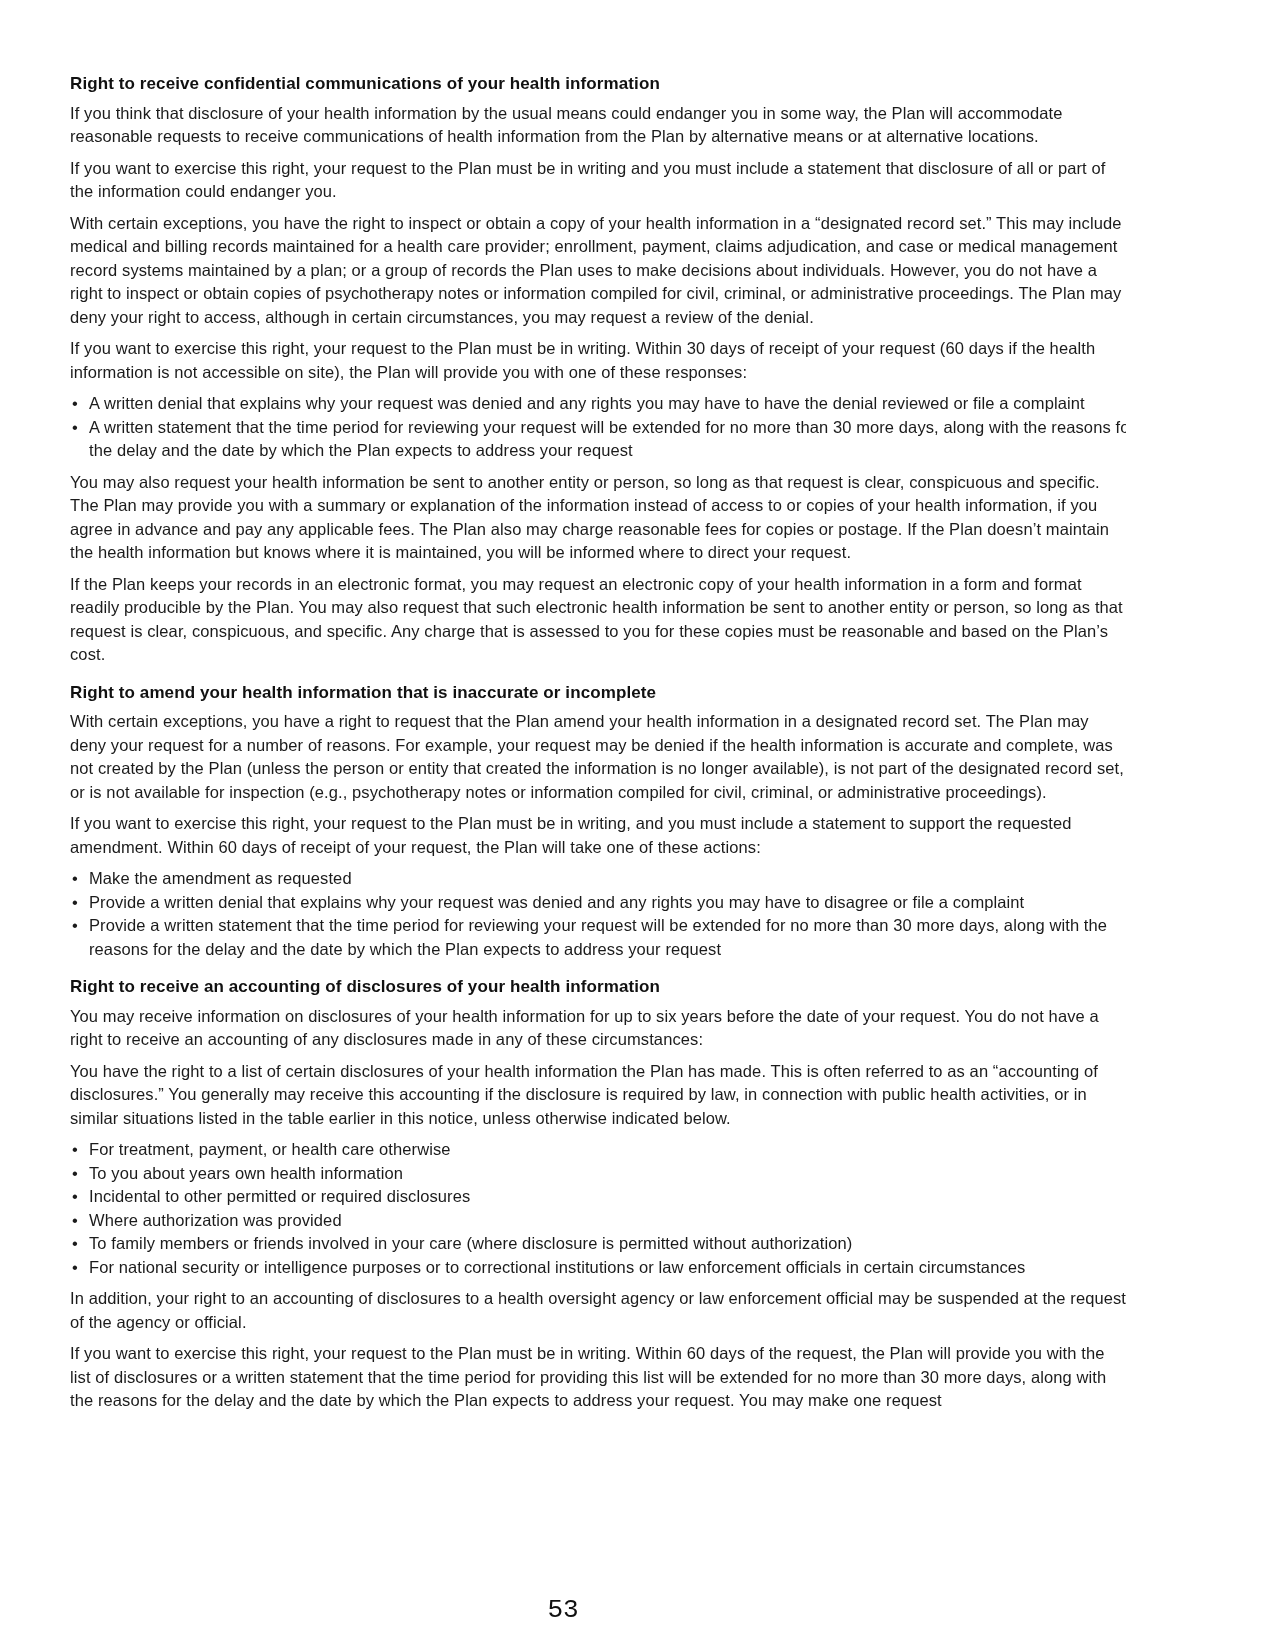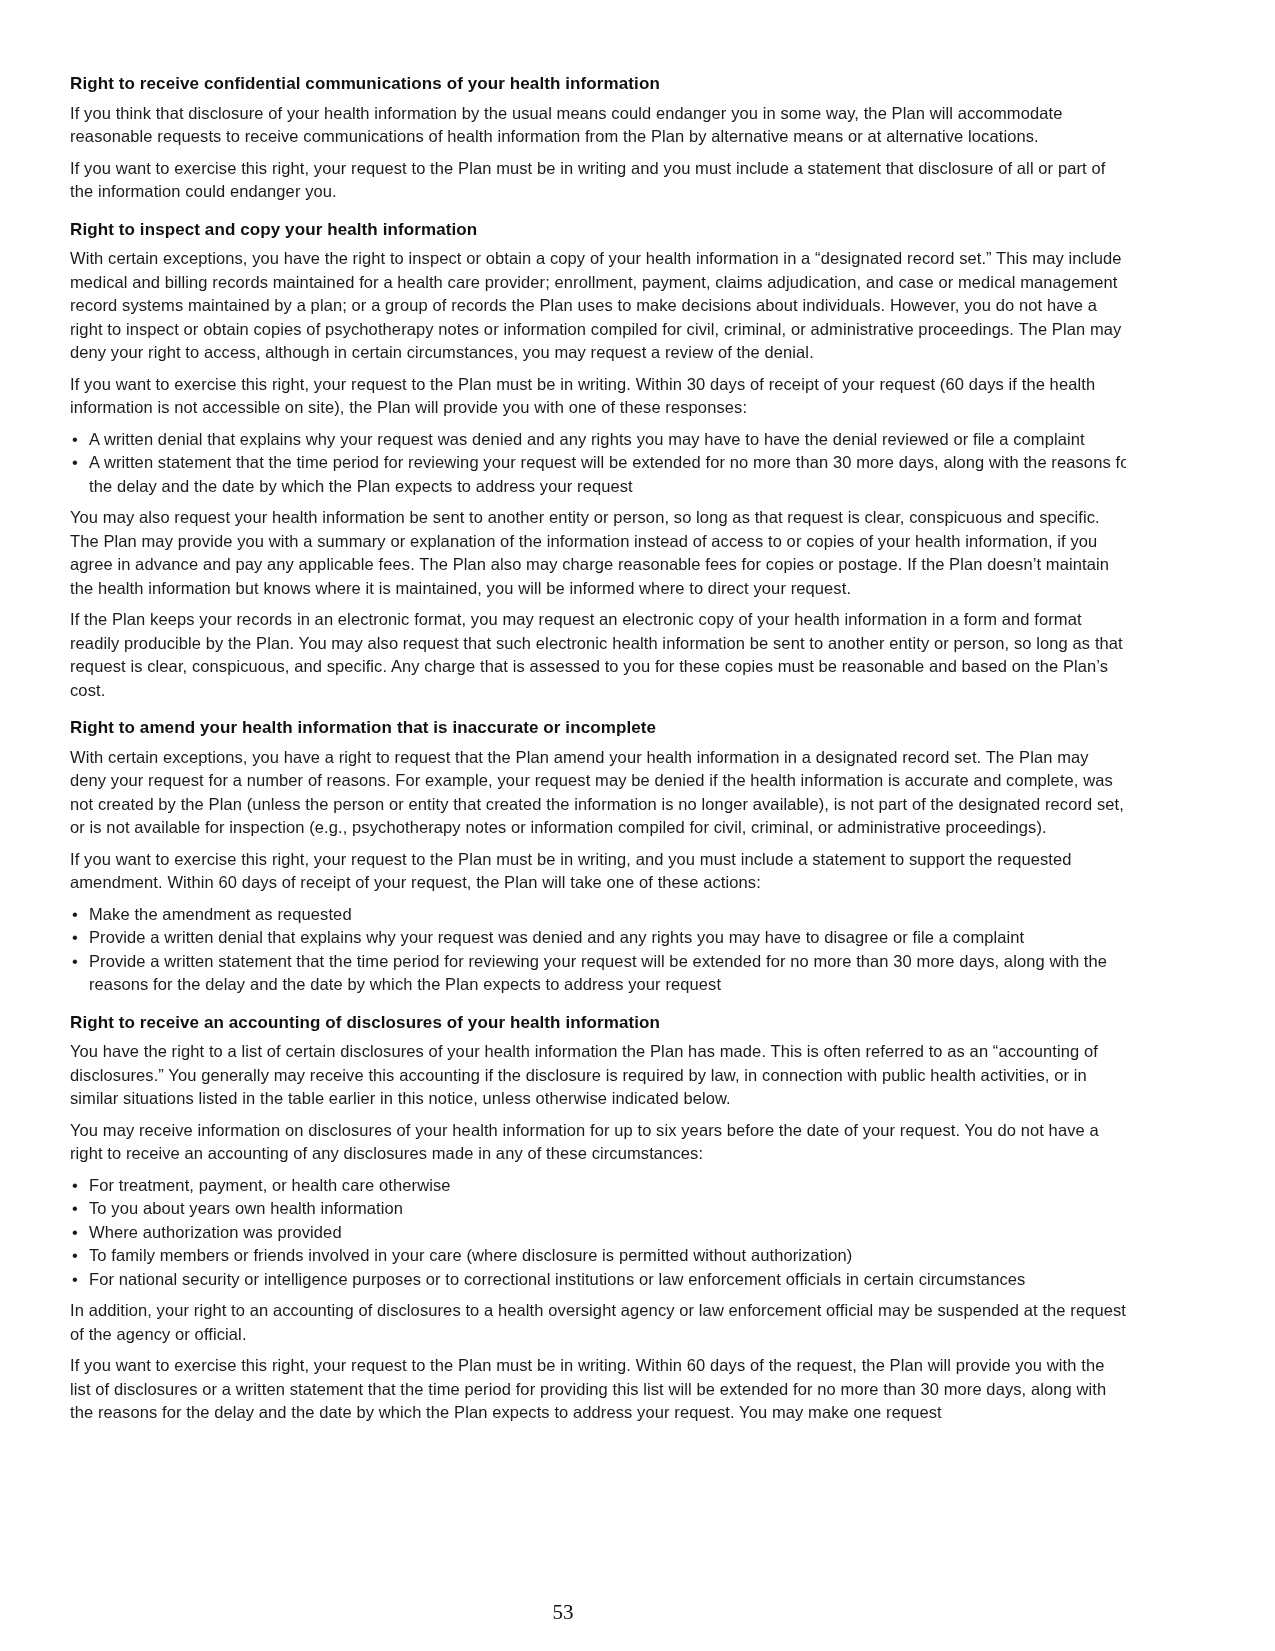--- a/index.html
+++ b/index.html
@@ -55,56 +55,56 @@
     top: 0;
   }
   .page-footer {
     position: absolute;
     left: 0;
     bottom: 26px;
     width: 100%;
     text-align: center;
   }
   .page-number {
-    font-family: Liberation Serif, serif;
-    font-size: 21px;
+    font-family: Liberation Mono, monospace;
+    font-size: 26px;
     color: #111111;
   }
 </style>
 </head>
 <body>
 
 <div class="page">
   <main class="doc-body">
       <h2>Right to receive confidential communications of your health information</h2>
       <p>If you think that disclosure of your health information by the usual means could endanger you in some way, the Plan will accommodate reasonable requests to receive communications of health information from the Plan by alternative means or at alternative locations.</p>
       <p>If you want to exercise this right, your request to the Plan must be in writing and you must include a statement that disclosure of all or part of the information could endanger you.</p>
-      <h2>Right to inspect and copy your health information</h2>
       <p>With certain exceptions, you have the right to inspect or obtain a copy of your health information in a “designated record set.” This may include medical and billing records maintained for a health care provider; enrollment, payment, claims adjudication, and case or medical management record systems maintained by a plan; or a group of records the Plan uses to make decisions about individuals. However, you do not have a right to inspect or obtain copies of psychotherapy notes or information compiled for civil, criminal, or administrative proceedings. The Plan may deny your right to access, although in certain circumstances, you may request a review of the denial.</p>
       <p>If you want to exercise this right, your request to the Plan must be in writing. Within 30 days of receipt of your request (60 days if the health information is not accessible on site), the Plan will provide you with one of these responses:</p>
       <ul>
         <li>A written denial that explains why your request was denied and any rights you may have to have the denial reviewed or file a complaint</li>
         <li>A written statement that the time period for reviewing your request will be extended for no more than 30 more days, along with the reasons for the delay and the date by which the Plan expects to address your request</li>
       </ul>
       <p>You may also request your health information be sent to another entity or person, so long as that request is clear, conspicuous and specific. The Plan may provide you with a summary or explanation of the information instead of access to or copies of your health information, if you agree in advance and pay any applicable fees. The Plan also may charge reasonable fees for copies or postage. If the Plan doesn’t maintain the health information but knows where it is maintained, you will be informed where to direct your request.</p>
       <p>If the Plan keeps your records in an electronic format, you may request an electronic copy of your health information in a form and format readily producible by the Plan. You may also request that such electronic health information be sent to another entity or person, so long as that request is clear, conspicuous, and specific. Any charge that is assessed to you for these copies must be reasonable and based on the Plan’s cost.</p>
       <h2>Right to amend your health information that is inaccurate or incomplete</h2>
       <p>With certain exceptions, you have a right to request that the Plan amend your health information in a designated record set. The Plan may deny your request for a number of reasons. For example, your request may be denied if the health information is accurate and complete, was not created by the Plan (unless the person or entity that created the information is no longer available), is not part of the designated record set, or is not available for inspection (e.g., psychotherapy notes or information compiled for civil, criminal, or administrative proceedings).</p>
       <p>If you want to exercise this right, your request to the Plan must be in writing, and you must include a statement to support the requested amendment. Within 60 days of receipt of your request, the Plan will take one of these actions:</p>
       <ul>
         <li>Make the amendment as requested</li>
         <li>Provide a written denial that explains why your request was denied and any rights you may have to disagree or file a complaint</li>
         <li>Provide a written statement that the time period for reviewing your request will be extended for no more than 30 more days, along with the reasons for the delay and the date by which the Plan expects to address your request</li>
       </ul>
       <h2>Right to receive an accounting of disclosures of your health information</h2>
+      <p>You may receive information on disclosures of your health information for up to six years before the date of your request. You do not have a right to receive an accounting of any disclosures made in any of these circumstances:</p>
       <p>You have the right to a list of certain disclosures of your health information the Plan has made. This is often referred to as an “accounting of disclosures.” You generally may receive this accounting if the disclosure is required by law, in connection with public health activities, or in similar situations listed in the table earlier in this notice, unless otherwise indicated below.</p>
-      <p>You may receive information on disclosures of your health information for up to six years before the date of your request. You do not have a right to receive an accounting of any disclosures made in any of these circumstances:</p>
       <ul>
         <li>For treatment, payment, or health care otherwise</li>
         <li>To you about years own health information</li>
+        <li>Incidental to other permitted or required disclosures</li>
         <li>Where authorization was provided</li>
         <li>To family members or friends involved in your care (where disclosure is permitted without authorization)</li>
         <li>For national security or intelligence purposes or to correctional institutions or law enforcement officials in certain circumstances</li>
       </ul>
       <p>In addition, your right to an accounting of disclosures to a health oversight agency or law enforcement official may be suspended at the request of the agency or official.</p>
       <p>If you want to exercise this right, your request to the Plan must be in writing. Within 60 days of the request, the Plan will provide you with the list of disclosures or a written statement that the time period for providing this list will be extended for no more than 30 more days, along with the reasons for the delay and the date by which the Plan expects to address your request. You may make one request</p>
     </main>
   <footer class="page-footer">
     <span class="page-number">53</span>
   </footer>

